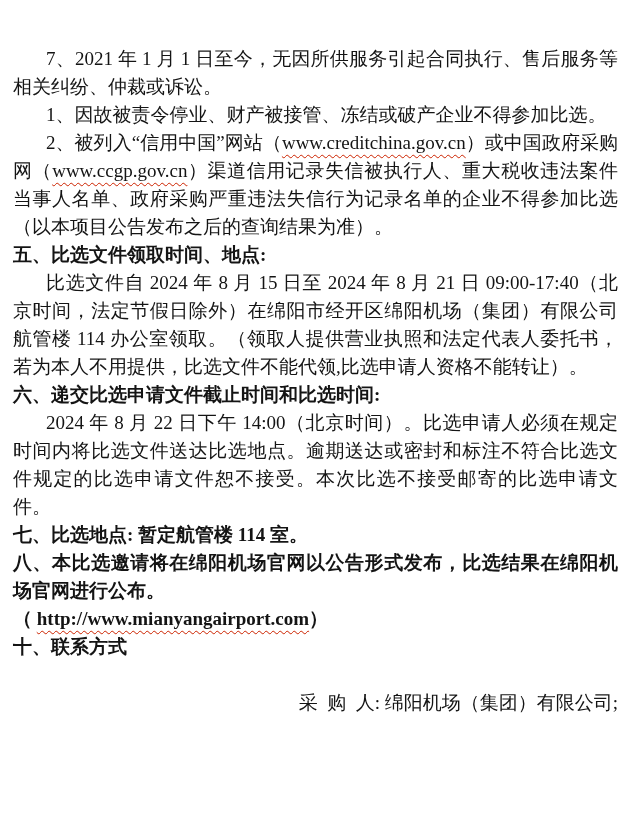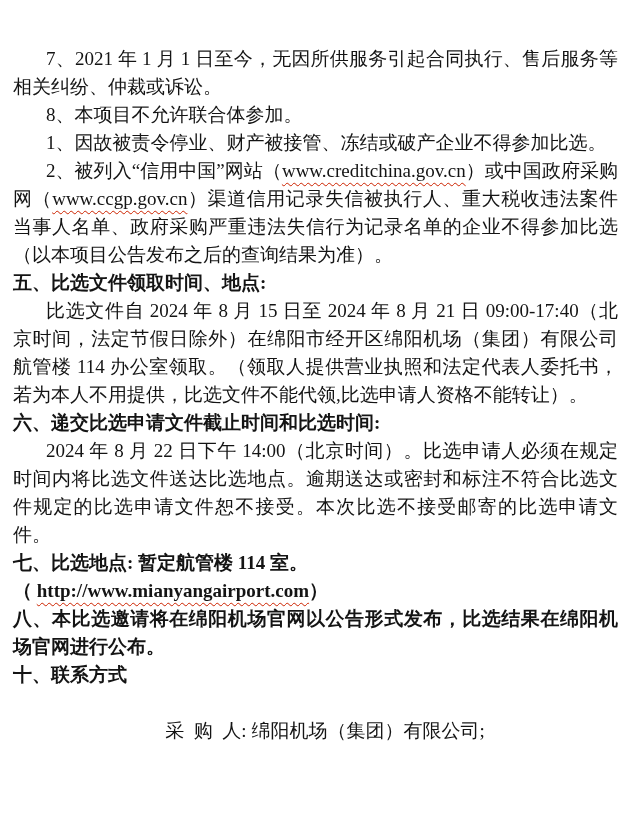--- a/index.html
+++ b/index.html
@@ -34,36 +34,33 @@
     text-decoration-thickness: 1px;
     text-underline-offset: 4px;
   }
   .wavy {
     text-decoration: underline wavy #cc2200;
     text-decoration-thickness: 1px;
     text-underline-offset: 5px;
   }
   .contact-row {
     white-space: pre-wrap;
-    text-align: center;
+    text-align: right;
     text-indent: 33px;
   }
 </style>
 </head>
 <body>
 
 <div class="page">
 
   <p class="indent">
     <span>7、2021 年 1 月 1 日至今，无因所供服务引起合同执行、售后服务等相关纠纷、仲裁或诉讼。</span>
   </p>
 
-  <p class="indent">
-    <span>8、本项目不允许联合体参加。</span>
-  </p>
 
 
   <p class="indent">
     <span>1、因故被责令停业、财产被接管、冻结或破产企业不得参加比选。</span>
   </p>
 
   <p class="indent">
     <span>2、被列入“信用中国”网站（</span><span class="u"><span class="wavy">www.creditchina.gov.cn</span></span><span>）或中国政府采购网（</span><span class="u"><span class="wavy">www.ccgp.gov.cn</span></span><span>）渠道信用记录失信被执行人、重大税收违法案件当事人名单、政府采购严重违法失信行为记录名单的企业不得参加比选（以本项目公告发布之后的查询结果为准）。</span>
   </p>
 
@@ -81,25 +78,25 @@
 
   <p class="indent">
     <span class="u">2024 年 8 月 22 日下午 14:00</span><span>（北京时间）。比选申请人必须在规定时间内将比选文件送达比选地点。逾期送达或密封和标注不符合比选文件规定的比选申请文件恕不接受。本次比选不接受邮寄的比选申请文件。</span>
   </p>
 
   <p class="bold">
     <span>七、比选地点: 暂定航管楼 114 室。</span>
   </p>
 
   <p class="bold">
-    <span>（ </span><span class="wavy">http://www.mianyangairport.com</span><span>）</span>
+    <span>八、本比选邀请将在绵阳机场官网以公告形式发布，比选结果在绵阳机场官网进行公布。</span>
   </p>
 
   <p class="bold">
-    <span>八、本比选邀请将在绵阳机场官网以公告形式发布，比选结果在绵阳机场官网进行公布。</span>
+    <span>（ </span><span class="wavy">http://www.mianyangairport.com</span><span>）</span>
   </p>
 
   <p class="bold">
     <span>十、联系方式</span>
   </p>
 
   <p class="contact-row">
     <span>采  购  人: </span><span>绵阳机场（集团）有限公司;</span>
   </p>
 

